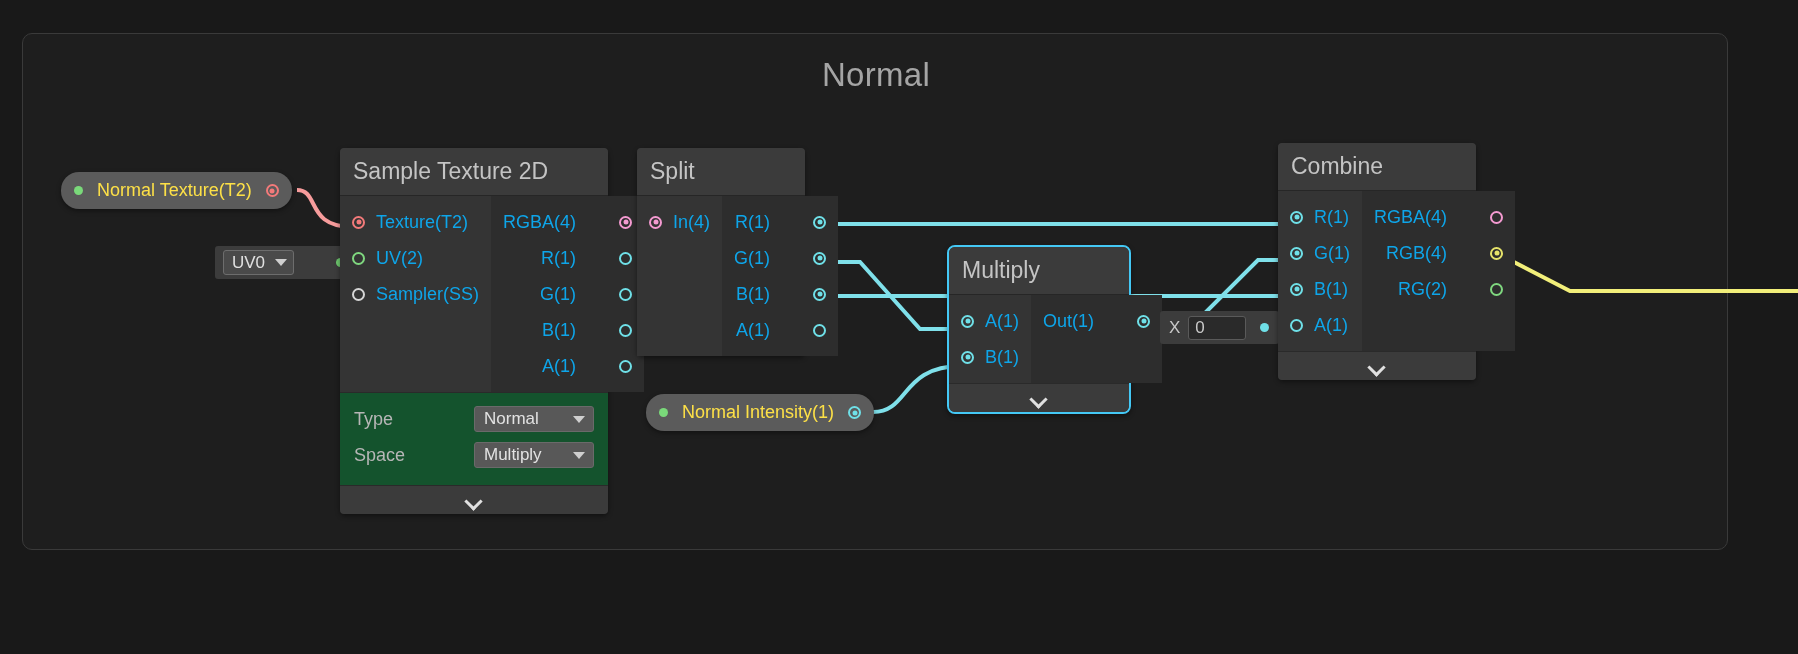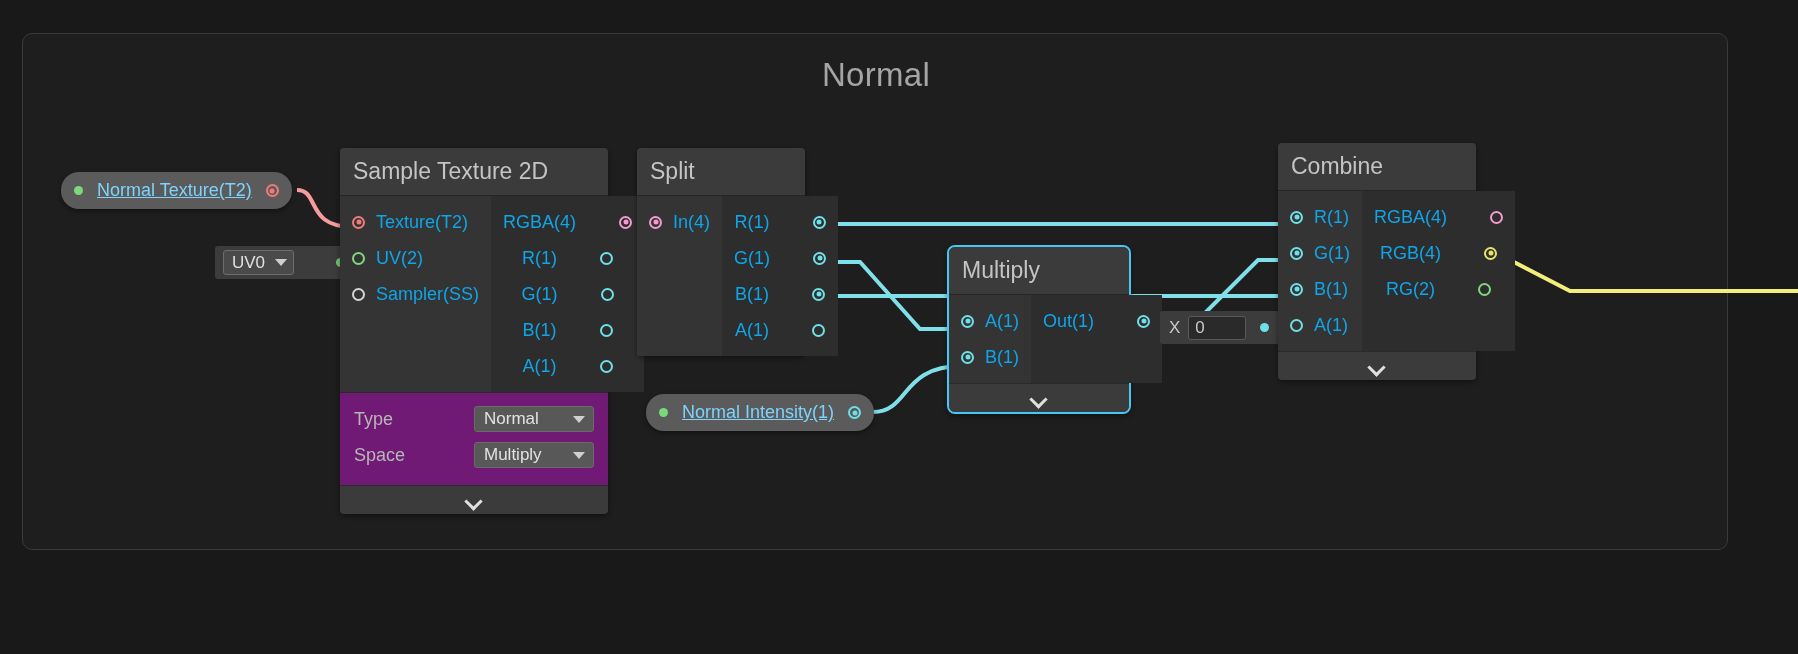--- a/index.html
+++ b/index.html
@@ -92,21 +92,21 @@
     text-align: right;
   }
   .port-row {
     display: flex;
     align-items: center;
     height: 36px;
     padding: 0 12px;
     white-space: nowrap;
   }
   .port-row.out {
-    justify-content: center;
+    justify-content: flex-end;
     gap: 32px;
   }
   .port-label {
     color: #0ea5e9;
     font-size: 18px;
   }
   .port-row.in .port-label { margin-left: 11px; }
   .port-row.out .port-label { margin-right: 11px; }
 
   
@@ -156,21 +156,21 @@
     position: absolute;
     left: 2px; top: 0px;
     width: 10px; height: 10px;
     border-right: 3px solid #e0e0e0;
     border-bottom: 3px solid #e0e0e0;
     transform: rotate(45deg);
   }
 
   
   .settings {
-    background: #701a75;
+    background: #14532d;
     padding: 8px 14px 12px 14px;
     border-top: 1px solid #2a2a2a;
   }
   .setting-row {
     display: flex;
     align-items: center;
     height: 36px;
     justify-content: space-between;
   }
   .setting-label {
@@ -213,25 +213,24 @@
     box-sizing: border-box;
     box-shadow: 0 2px 5px rgba(0,0,0,0.4);
   }
   .prop-led {
     width: 9px; height: 9px;
     border-radius: 50%;
     background: #7ad97a;
     flex: 0 0 auto;
   }
   .prop-label {
-    color: #7dd3fc;
+    color: #fde047;
     font-size: 18px;
     margin: 0 14px;
     white-space: nowrap;
-    text-decoration: underline;
   }
 
   
   .uv-node {
     position: absolute;
     background: #3c3c3c;
     border-radius: 3px;
     height: 33px;
     display: flex;
     align-items: center;

